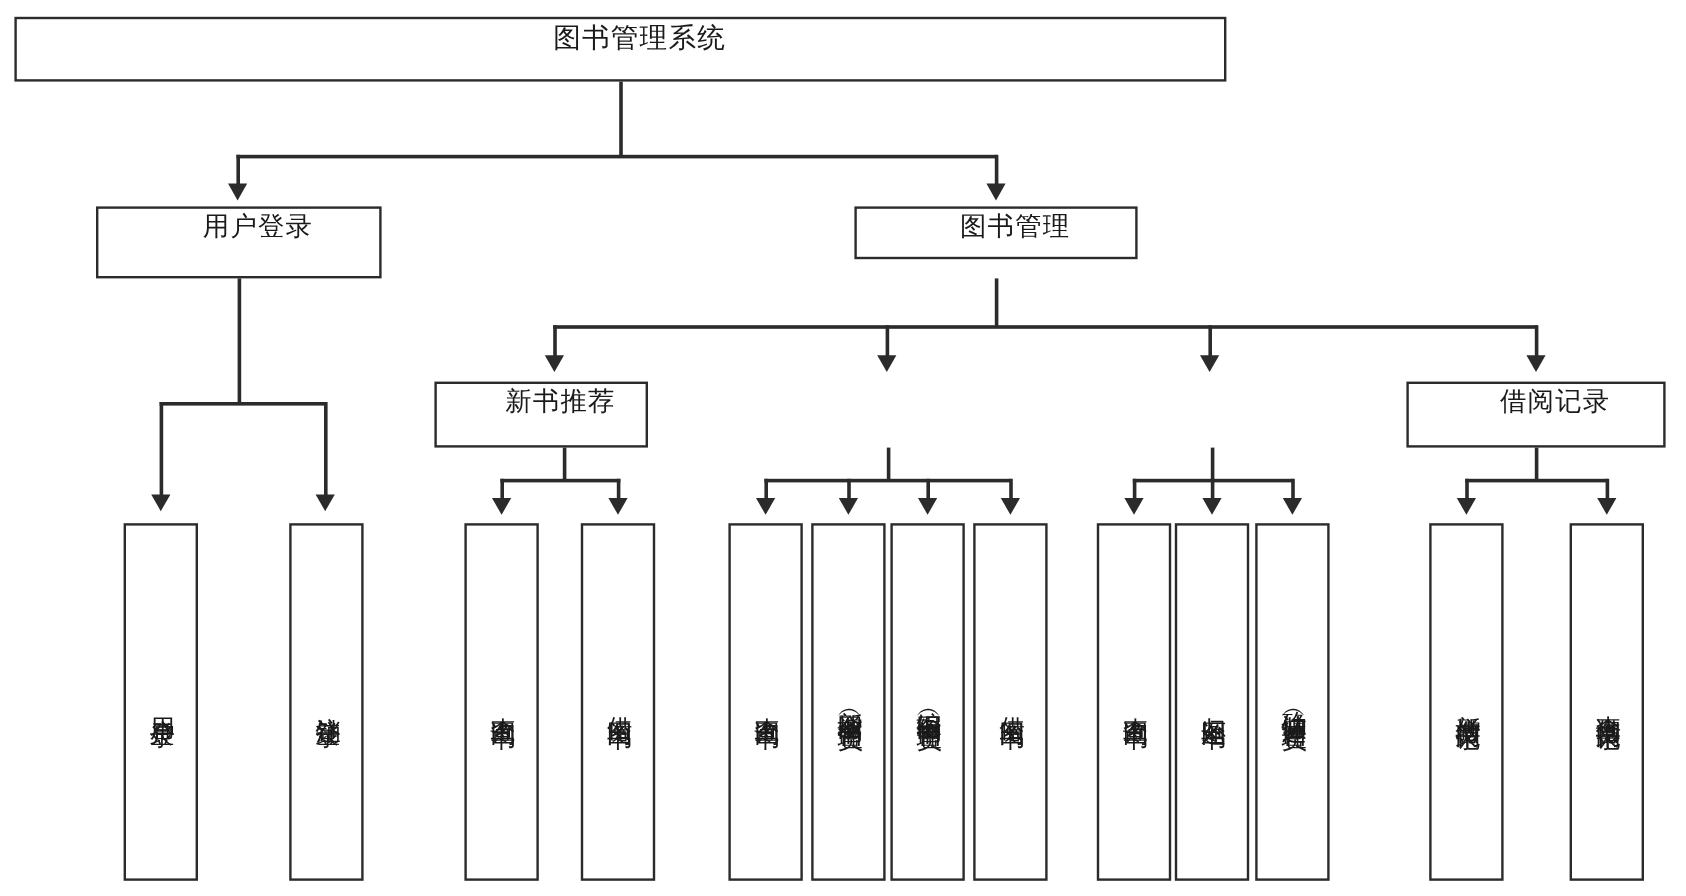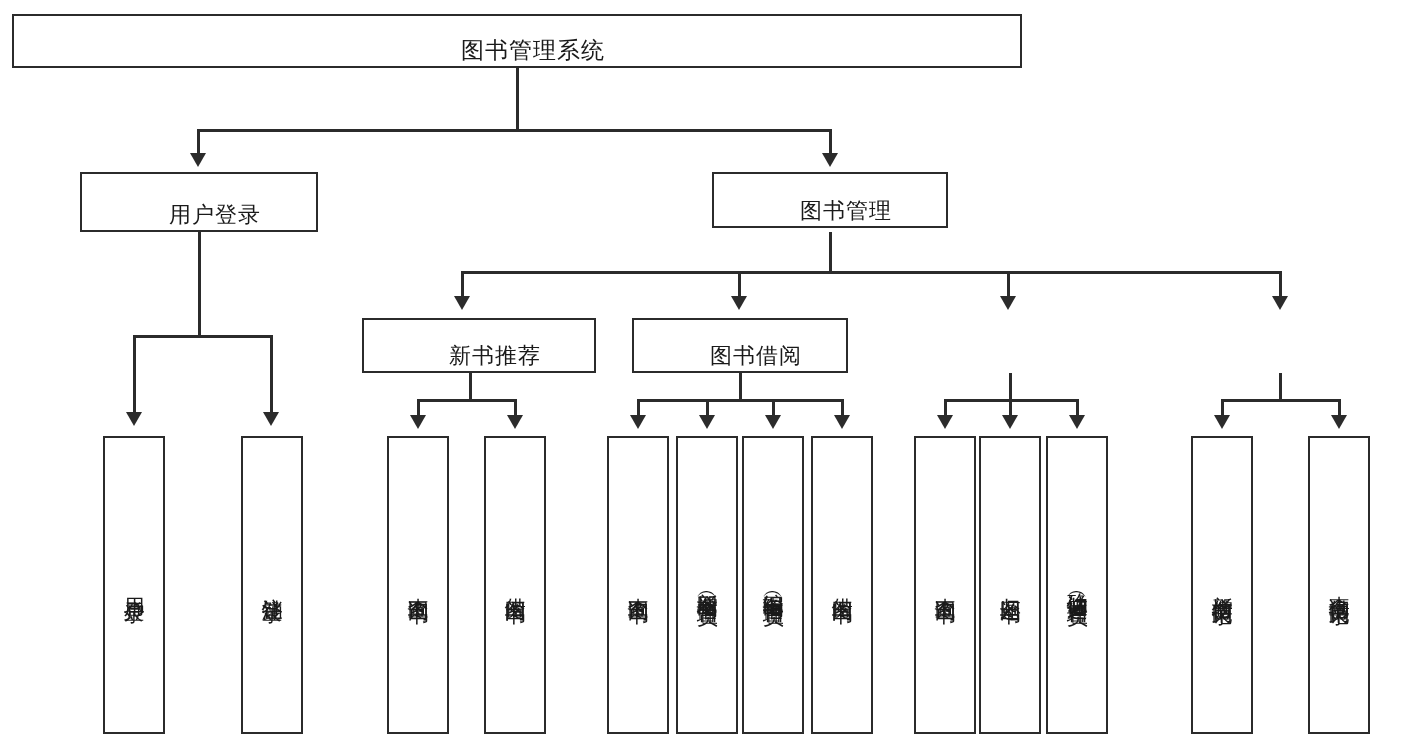--- a/index.html
+++ b/index.html
@@ -16,21 +16,21 @@
     height: 747px;
     background: #ffffff;
     overflow: hidden;
   }
   .box {
     position: absolute;
     box-sizing: border-box;
     border: 2.5px solid #2b2b2b;
     background: #ffffff;
     display: flex;
-    align-items: flex-end;
+    align-items: flex-start;
     justify-content: center;
     color: #1a1a1a;
     padding-left: 32px;
   }
   .box-h {
     font-size: 22px;
     letter-spacing: 1px;
   }
   .box-root {
     font-size: 23px;
@@ -89,21 +89,21 @@
   <div class="ln ln-h" style="left:197px; top:129px; width:634px; height:2.5px;"></div>
 
   <div class="ln ln-v" style="left:197px; top:129px; width:2.5px; height:27px;"></div>
   <div class="arrow" style="left:190px; top:153px;"></div>
   <div class="ln ln-v" style="left:829px; top:129px; width:2.5px; height:27px;"></div>
   <div class="arrow" style="left:822px; top:153px;"></div>
 
   <div class="box box-h" style="left:80px; top:172px; width:238px; height:60px;">
     <span>用户登录</span>
   </div>
-  <div class="box box-h" style="left:712px; top:172px; width:236px; height:56px;">
+  <div class="box box-h" style="left:712px; top:172px; width:236px; height:44px;">
     <span>图书管理</span>
   </div>
 
   <div class="ln ln-v" style="left:198px; top:232px; width:2.5px; height:105px;"></div>
   <div class="ln ln-h" style="left:133px; top:335px; width:139px; height:2.5px;"></div>
   <div class="ln ln-v" style="left:133px; top:335px; width:2.5px; height:80px;"></div>
   <div class="arrow" style="left:126px; top:412px;"></div>
   <div class="ln ln-v" style="left:270px; top:335px; width:2.5px; height:80px;"></div>
   <div class="arrow" style="left:263px; top:412px;"></div>
 
@@ -111,25 +111,25 @@
   <div class="ln ln-h" style="left:461px; top:271px; width:820px; height:2.5px;"></div>
   <div class="ln ln-v" style="left:461px; top:271px; width:2.5px; height:28px;"></div>
   <div class="arrow" style="left:454px; top:296px;"></div>
   <div class="ln ln-v" style="left:738px; top:271px; width:2.5px; height:28px;"></div>
   <div class="arrow" style="left:731px; top:296px;"></div>
   <div class="ln ln-v" style="left:1007px; top:271px; width:2.5px; height:28px;"></div>
   <div class="arrow" style="left:1000px; top:296px;"></div>
   <div class="ln ln-v" style="left:1279px; top:271px; width:2.5px; height:28px;"></div>
   <div class="arrow" style="left:1272px; top:296px;"></div>
 
-  <div class="box box-h" style="left:362px; top:318px; width:234px; height:55px;">
+  <div class="box box-h" style="left:362px; top:318px; width:178px; height:55px;">
     <span>新书推荐</span>
   </div>
-  <div class="box box-h" style="left:632px; top:318px; width:216px; height:55px;">
-    <span>图书借阅</span>
+  <div class="box box-h" style="left:1172px; top:318px; width:216px; height:55px;">
+    <span>借阅记录</span>
   </div>
 
   <div class="ln ln-v" style="left:469px; top:373px; width:2.5px; height:28px;"></div>
   <div class="ln ln-h" style="left:417px; top:399px; width:100px; height:2.5px;"></div>
   <div class="ln ln-v" style="left:417px; top:399px; width:2.5px; height:18px;"></div>
   <div class="arrow" style="left:410px; top:415px;"></div>
   <div class="ln ln-v" style="left:514px; top:399px; width:2.5px; height:18px;"></div>
   <div class="arrow" style="left:507px; top:415px;"></div>
 
   <div class="ln ln-v" style="left:739px; top:373px; width:2.5px; height:28px;"></div>

